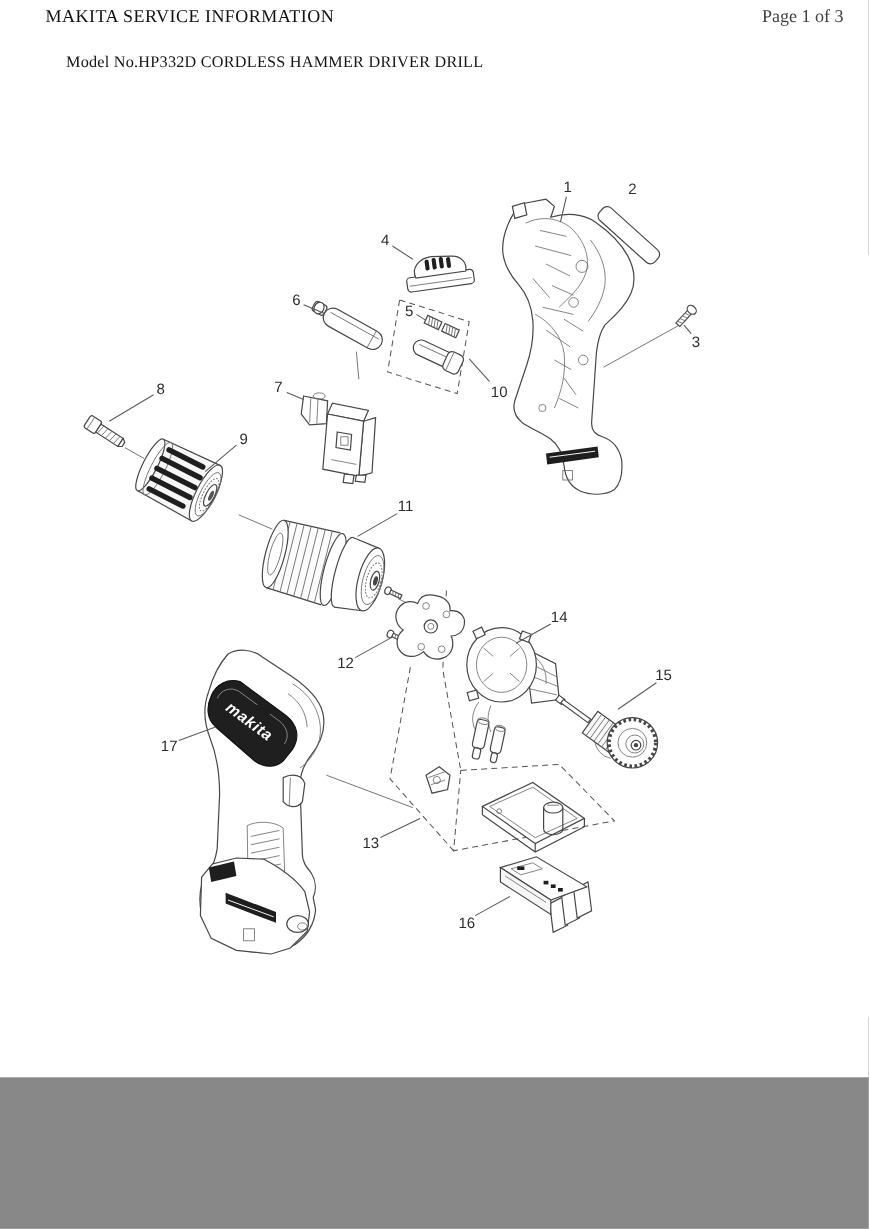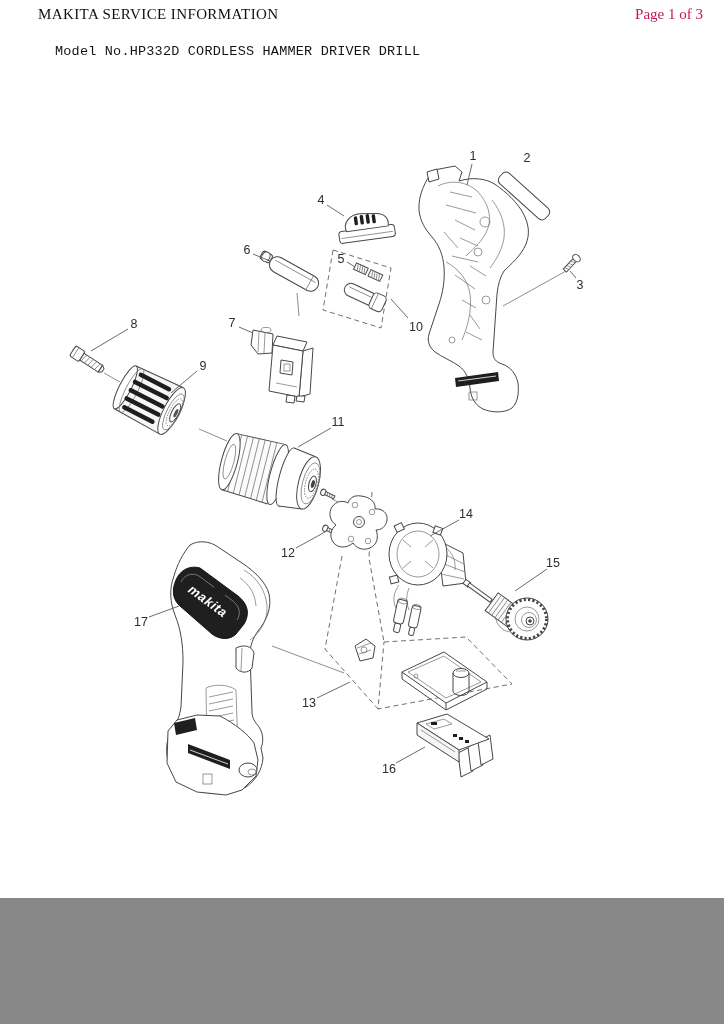--- a/index.html
+++ b/index.html
@@ -8,25 +8,25 @@
     margin:0 auto;overflow:hidden;
     font-family:"Liberation Sans",sans-serif;
   }
   .doc-header-title{
     position:absolute;left:38px;top:6px;
     font-family:"Liberation Serif",serif;font-size:15px;color:#111;
     letter-spacing:.4px;
   }
   .doc-page-indicator{
     position:absolute;right:21px;top:6px;
-    font-family:"Liberation Serif",serif;font-size:15px;color:#be185d;
+    font-family:"Liberation Serif",serif;font-size:15px;color:#404040;
   }
   .model-line{
     position:absolute;left:55px;top:44px;
-    font-family:Liberation Mono, monospace;font-size:13.5px;color:#141414;
+    font-family:Liberation Serif, serif;font-size:13.5px;color:#141414;
     letter-spacing:.2px;
   }
   svg.diagram{position:absolute;left:0;top:0;}
   
   .o  {stroke:#474747;stroke-width:1;fill:#ffffff;}
   .on {stroke:#474747;stroke-width:1;fill:none;}
   .of {stroke:#474747;stroke-width:1;fill:#f6f6f6;}
   .d  {stroke:#6e6e6e;stroke-width:.7;fill:none;}
   .dk {fill:#1e1e1e;stroke:none;}
   .dash{stroke:#555;stroke-width:.85;fill:none;stroke-dasharray:5 3.5;}

